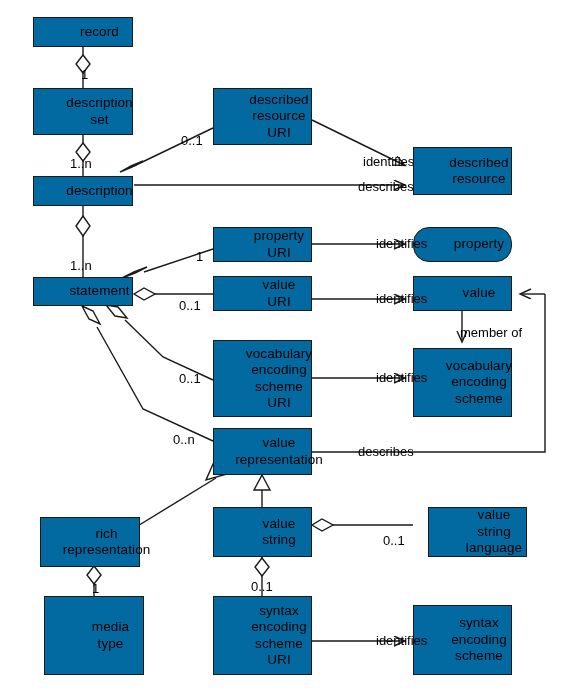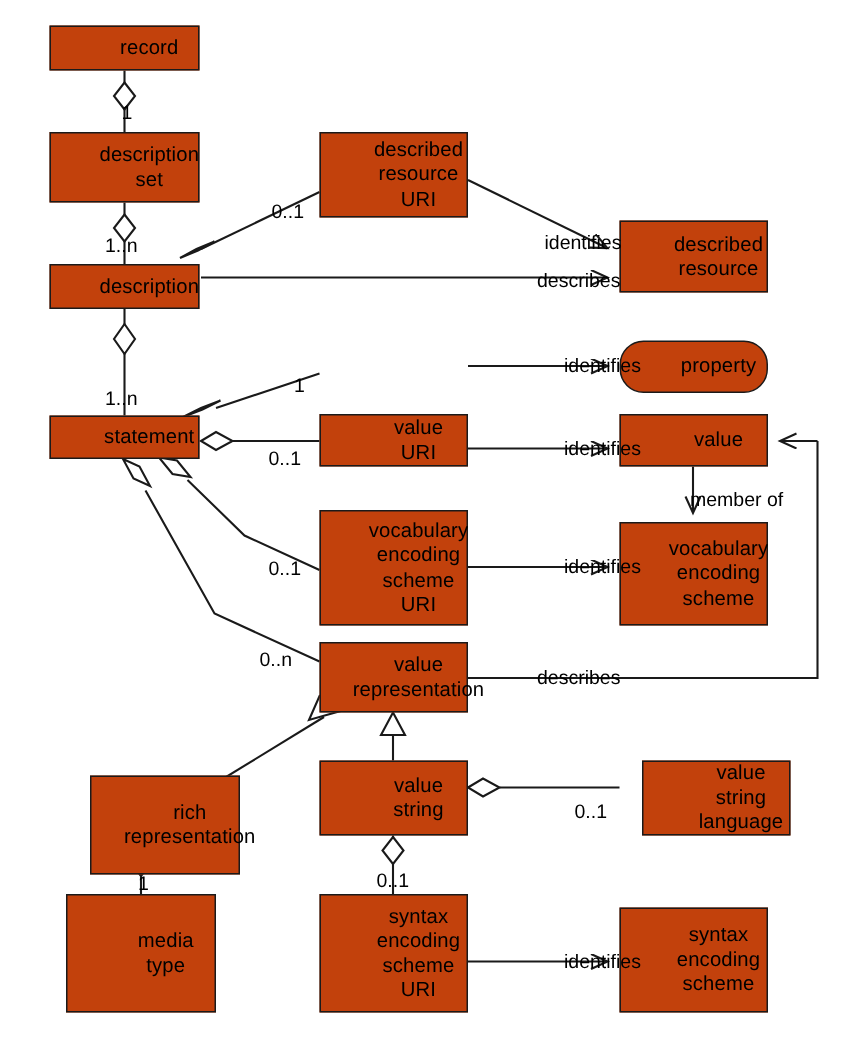--- a/index.html
+++ b/index.html
@@ -22,21 +22,21 @@
     position: absolute;
     left: 0;
     top: 0;
     width: 571px;
     height: 695px;
     pointer-events: none;
   }
   .uml-box {
     position: absolute;
     box-sizing: border-box;
-    background: #c2410c;
+    background: #0369a1;
     border: 1.4px solid #1a1a1a;
     display: flex;
     align-items: center;
     justify-content: center;
     text-align: center;
     color: #000000;
     font-size: 13.5px;
     line-height: 16.5px;
     letter-spacing: 0.1px;
     z-index: 2;
@@ -224,20 +224,23 @@
   </div>
 
   <div class="uml-box" style="left:213px;top:88px;width:99px;height:57px;">
     <span>described<br>resource<br>URI</span>
   </div>
 
   <div class="uml-box" style="left:413px;top:147px;width:99px;height:48px;">
     <span>described<br>resource</span>
   </div>
 
+  <div class="uml-box" style="left:213px;top:227px;width:99px;height:35px;">
+    <span>property URI</span>
+  </div>
 
   <div class="uml-box" style="left:413px;top:227px;width:99px;height:35px;border-radius:16px;">
     <span>property</span>
   </div>
 
   <div class="uml-box" style="left:213px;top:276px;width:99px;height:35px;text-align:center;">
     <span>value URI</span>
   </div>
 
   <div class="uml-box" style="left:413px;top:276px;width:99px;height:35px;">
@@ -249,21 +252,21 @@
   </div>
 
   <div class="uml-box" style="left:413px;top:348px;width:99px;height:69px;">
     <span>vocabulary<br>encoding<br>scheme</span>
   </div>
 
   <div class="uml-box" style="left:213px;top:428px;width:99px;height:47px;">
     <span>value<br>representation</span>
   </div>
 
-  <div class="uml-box" style="left:60px;top:517px;width:100px;height:66px;">
+  <div class="uml-box" style="left:40px;top:517px;width:100px;height:50px;">
     <span>rich<br>representation</span>
   </div>
 
   <div class="uml-box" style="left:44px;top:596px;width:100px;height:79px;">
     <span>media<br>type</span>
   </div>
 
   <div class="uml-box" style="left:213px;top:507px;width:99px;height:50px;">
     <span>value<br>string</span>
   </div>

